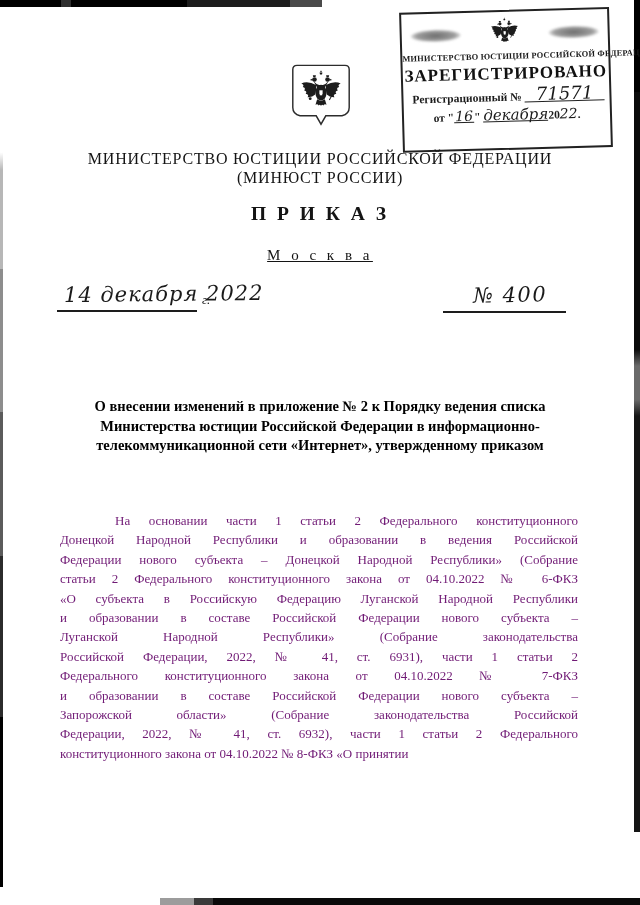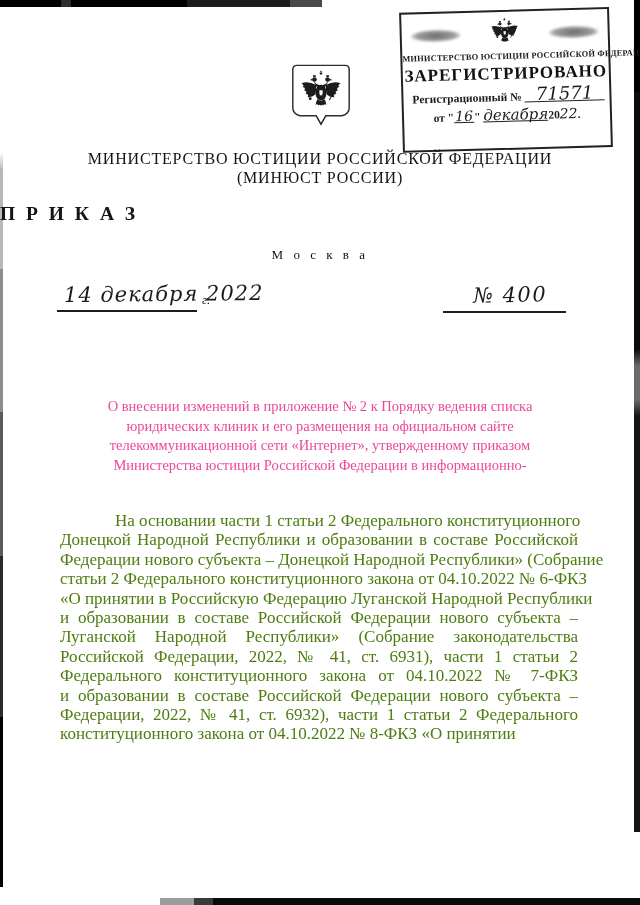--- a/index.html
+++ b/index.html
@@ -48,41 +48,41 @@
 
   
   .emblem{position:absolute;left:291px;top:64px;width:60px;height:64px;}
   .emblem svg{width:100%;height:100%;}
 
   
   .head-ministry{position:absolute;left:0;width:100%;top:150px;text-align:center;
     font-size:16px;letter-spacing:.8px;white-space:nowrap;}
   .head-short{position:absolute;left:0;width:100%;top:169px;text-align:center;
     font-size:16px;letter-spacing:.8px;}
-  .head-doctype{position:absolute;left:0;width:100%;top:203px;text-align:left;
+  .head-doctype{position:absolute;left:0;width:100%;top:203px;text-align:center;
     font-size:19.5px;font-weight:bold;letter-spacing:3px;}
   .head-city{position:absolute;left:0;width:100%;top:247px;text-align:center;
-    font-size:13px;letter-spacing:3.5px;}
+    font-size:15px;letter-spacing:3.5px;text-decoration:underline;}
 
   
   .date-hw{position:absolute;left:64px;top:282px;font-size:21px;letter-spacing:1px;transform:rotate(-.6deg);}
   .date-g{position:absolute;left:202px;top:292px;font-size:13px;font-style:italic;}
   .num-hw{position:absolute;left:473px;top:283px;font-size:21px;letter-spacing:1.5px;transform:rotate(-1.2deg);}
   .uline{position:absolute;height:1.6px;background:#1d1d1d;}
   .uline-date{left:57px;top:310px;width:140px;}
   .uline-num{left:443px;top:311px;width:123px;}
 
   
   .doc-title{position:absolute;left:62px;right:62px;top:397px;}
-  .title-line{text-align:center;font-weight:normal;font-size:14.5px;line-height:19.7px;color:#ec4899;}
+  .title-line{text-align:center;font-weight:bold;font-size:14.5px;line-height:19.7px;color:#000000;}
 
   
   .doc-body{position:absolute;left:60px;right:62px;top:511px;}
-  .body-line{text-align:justify;text-align-last:justify;font-size:17px;line-height:19.4px;
-    white-space:nowrap;color:#4d7c0f;}
+  .body-line{text-align:justify;text-align-last:justify;font-size:13px;line-height:19.4px;
+    white-space:nowrap;color:#701a75;}
   .body-line:first-child{padding-left:55px;}
   .body-line:last-child{text-align-last:left;}
 
   .defs-hidden{position:absolute;width:0;height:0;overflow:hidden;}
 </style>
 </head>
 <body>
 
 <svg class="defs-hidden" aria-hidden="true">
   <defs>
@@ -150,33 +150,33 @@
   <div class="head-city">М о с к в а</div>
 
   <span class="hw date-hw">14 декабря 2022</span>
   <span class="date-g">г.</span>
   <span class="hw num-hw">№ 400</span>
   <div class="uline uline-date"></div>
   <div class="uline uline-num"></div>
 
   <div class="doc-title">
       <div class="title-line">О внесении изменений в приложение № 2 к Порядку ведения списка</div>
-      <div class="title-line">юридических клиник и его размещения на официальном сайте</div>
+      <div class="title-line">Министерства юстиции Российской Федерации в информационно-</div>
       <div class="title-line">телекоммуникационной сети «Интернет», утвержденному приказом</div>
-      <div class="title-line">Министерства юстиции Российской Федерации в информационно-</div>
     </div>
 
   <div class="doc-body">
       <div class="body-line">На основании части 1 статьи 2 Федерального конституционного</div>
-      <div class="body-line">Донецкой Народной Республики и образовании в составе Российской</div>
+      <div class="body-line">Донецкой Народной Республики и образовании в ведения Российской</div>
       <div class="body-line">Федерации нового субъекта – Донецкой Народной Республики» (Собрание</div>
       <div class="body-line">статьи 2 Федерального конституционного закона от 04.10.2022 № 6-ФКЗ</div>
-      <div class="body-line">«О принятии в Российскую Федерацию Луганской Народной Республики</div>
+      <div class="body-line">«О субъекта в Российскую Федерацию Луганской Народной Республики</div>
       <div class="body-line">и образовании в составе Российской Федерации нового субъекта –</div>
       <div class="body-line">Луганской Народной Республики» (Собрание законодательства</div>
       <div class="body-line">Российской Федерации, 2022, № 41, ст. 6931), части 1 статьи 2</div>
       <div class="body-line">Федерального конституционного закона от 04.10.2022 № 7-ФКЗ</div>
       <div class="body-line">и образовании в составе Российской Федерации нового субъекта –</div>
+      <div class="body-line">Запорожской области» (Собрание законодательства Российской</div>
       <div class="body-line">Федерации, 2022, № 41, ст. 6932), части 1 статьи 2 Федерального</div>
       <div class="body-line">конституционного закона от 04.10.2022 № 8-ФКЗ «О принятии</div>
     </div>
 
 </div>
 
 </body></html>

